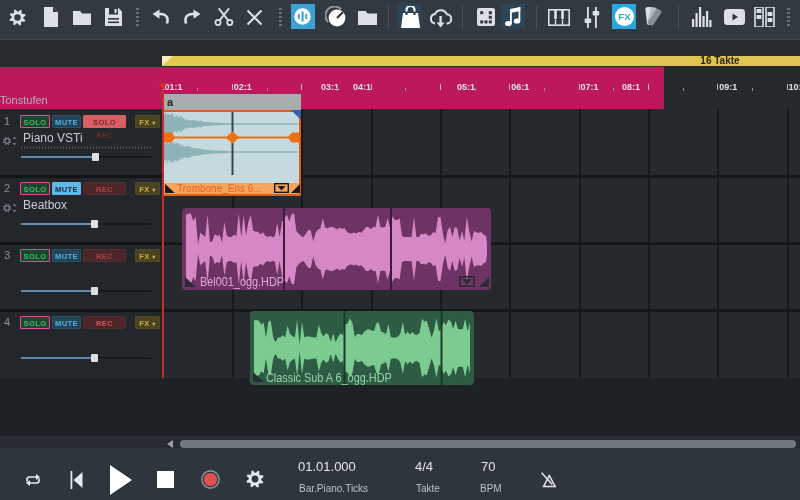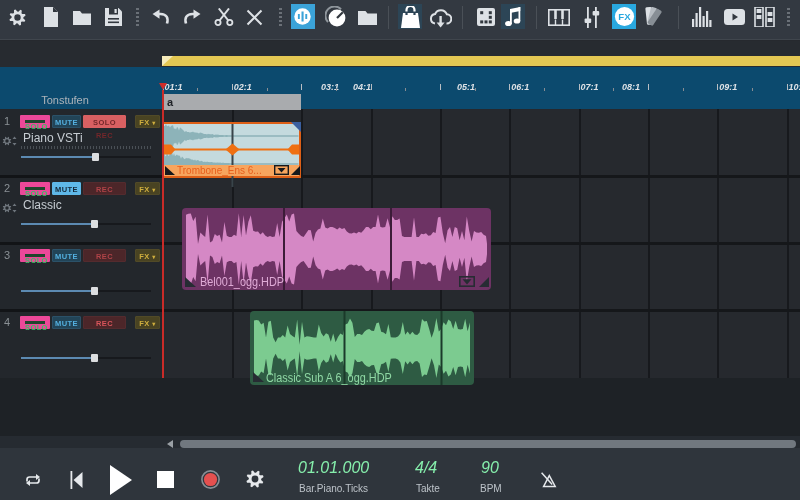--- a/index.html
+++ b/index.html
@@ -17,74 +17,74 @@
 .tbtn.cyan { background:#29a8df; }
 .tbtn.darkblue { background:#2c4556; }
 #substrip { position:absolute; left:0; top:41px; width:800px; height:26px; background:#272b30; }
 
 #ybar { position:absolute; left:162px; top:56px; width:638px; height:10px; background:#e4c853; }
 #ycorner { position:absolute; left:162px; top:56px; width:0; height:0;
   border-top:10px solid #f6ecba; border-right:11px solid transparent; }
 #ylabel { position:absolute; left:640px; top:56px; width:160px; height:10px; background:#e0c452;
   font-size:10px; font-weight:bold; color:#2a2408; text-align:center; line-height:10px; }
 
-#ruler { position:absolute; left:0; top:67px; width:800px; height:42px; background:#0c4a6e;font-style:italic; }
+#ruler { position:absolute; left:0; top:67px; width:664px; height:42px; background:#be185d; }
 .tick { position:absolute; top:17px; width:1px; height:6px; background:#b9bec3; }
 .htick { position:absolute; top:21px; width:1px; height:3px; background:#878d93; }
 .rlab { position:absolute; top:15px; font-size:9px; font-weight:bold; color:#dfe3e7; }
-#tonstufen { position:absolute; left:0px; top:94px; width:130px; text-align:center; font-size:11px; color:#aeb4ba; }
+#tonstufen { position:absolute; left:0px; top:94px; width:130px; text-align:left; font-size:11px; color:#aeb4ba; }
 
 #tracks { position:absolute; left:0; top:109px; width:800px; height:269px; background:#26292e; }
 .gline { position:absolute; top:0; width:2px; height:269px; background:#17191d; }
 .rsep { position:absolute; left:0; width:800px; height:3px; background:#15171a; }
 #lpanel { position:absolute; left:0; top:109px; width:163px; height:269px; background:#23272c; }
 .lsep { position:absolute; left:0; width:163px; height:3px; background:#121417; }
 .tnum { position:absolute; left:4px; font-size:11px; color:#8a9095; }
 .btn { position:absolute; height:13px; font-size:7.5px; font-weight:bold; text-align:center;
   line-height:13px; border-radius:1px; letter-spacing:0.4px; }
-.solo { background:#20452d; color:#3bbd66; border:5px solid #ec4899; }
+.solo { background:#20452d; color:#3bbd66; border:1px solid #ec4899; }
 .mute { background:#224457; color:#54b0e0; border:1px solid #2b5168; }
 .muteon { background:#5fb8e8; color:#14293a; border:1px solid #5fb8e8; }
 .recon { background:#d96062; color:#74272a; border:1px solid #d96062; }
 .recoff { background:#4c2629; color:#b04348; border:1px solid #542b2e; }
 .recdim { background:#4c2629; color:#d8555b; border:1px solid #542b2e; }
 .fx { background:#494322; color:#cfae3e; border:1px solid #514a27; }
 .fxa { font-size:6px; }
 .tname { position:absolute; left:23px; font-size:12px; color:#c6ccd2; }
 .tgear { position:absolute; left:2px; }
 .dots { position:absolute; left:21px; width:130px; height:3px;
   background-image:repeating-linear-gradient(90deg, #4a5056 0 1px, transparent 1px 3px); }
 .sl { position:absolute; left:21px; width:130px; height:2px; background:#17191d; }
 .slf { position:absolute; left:21px; height:2px; background:#5c8ab2; }
 .slt { position:absolute; width:7px; height:8px; background:#dcdee0; border-radius:1px; }
 
 #graybar { position:absolute; left:162px; top:94px; width:139px; height:16px; background:#a9abae;
   font-size:11px; font-weight:bold; color:#1e2126; padding-left:5px; line-height:16px; }
-#clip1 { position:absolute; left:162px; top:110px; width:139px; height:56px;
-  background:#c4dade; border:2px solid #dd5f17;margin-top:12px; }
+#clip1 { position:absolute; left:162px; top:110px; width:139px; height:86px;
+  background:#c4dade; border:2px solid #dd5f17; }
 #clip1strip { position:absolute; left:0; bottom:0; width:135px; height:11px; background:#f7a55e;
   font-size:10px; color:#e95f1d; padding-left:13px; line-height:11px; white-space:nowrap; overflow:hidden; }
 #pinkclip { position:absolute; left:182px; top:208px; width:309px; height:82px; z-index:2;
   background:#6d3364; border-radius:4px; }
 #pinktitle { position:absolute; left:18px; bottom:1px; font-size:12.5px; color:#dfaad6; transform:scaleX(0.87); transform-origin:left bottom; }
 #greenclip { position:absolute; left:250px; top:311px; width:224px; height:74px; z-index:2;
   background:#2e5b43; border-radius:4px; }
 #greentitle { position:absolute; left:16px; bottom:0px; font-size:12.5px; color:#8fd8a4; transform:scaleX(0.87); transform-origin:left bottom; }
 
 #phline { position:absolute; left:161.5px; top:90px; width:2px; height:288px; background:#c92b28; z-index:4; }
 #phtri { position:absolute; z-index:4; left:158.5px; top:83px; width:0; height:0;
   border-left:4px solid transparent; border-right:4px solid transparent; border-top:7px solid #cf2d2a; }
 
 #empty { position:absolute; left:0; top:378px; width:800px; height:58px; background:#1e2226; }
 #scroll { position:absolute; left:0; top:436px; width:800px; height:12px; background:#262b31; }
 #sarrow { position:absolute; left:167px; top:440px; width:0; height:0;
   border-top:4px solid transparent; border-bottom:4px solid transparent; border-right:6px solid #9aa0a5; }
 #sthumb { position:absolute; left:180px; top:440px; width:616px; height:8px; background:#71787f; border-radius:4px; }
 #transport { position:absolute; left:0; top:448px; width:800px; height:52px; background:#2f353c; }
-.bigtxt { position:absolute; font-size:16px; color:#86efac;font-style:italic; }
+.bigtxt { position:absolute; font-size:13px; color:#e5e5e5; }
 .smltxt { position:absolute; font-size:10px; color:#bdc3c9; }
 </style></head><body>
 <div id="app">
   <div id="toolbar">
       <svg class="ti" style="left:8px;top:8px" width="19" height="19" viewBox="0 0 19 19">
         <path d="M17.30,12.35 L16.59,13.81 L13.85,13.49 L12.98,14.26 L13.00,17.03 L11.47,17.56 L9.75,15.39 L8.60,15.33 L6.65,17.30 L5.19,16.59 L5.51,13.85 L4.74,12.98 L1.97,13.00 L1.44,11.47 L3.61,9.75 L3.67,8.60 L1.70,6.65 L2.41,5.19 L5.15,5.51 L6.02,4.74 L6.00,1.97 L7.53,1.44 L9.25,3.61 L10.40,3.67 L12.35,1.70 L13.81,2.41 L13.49,5.15 L14.26,6.02 L17.03,6.00 L17.56,7.53 L15.39,9.25 L15.33,10.40 L17.30,12.35 Z M12.70,9.50 A3.20,3.20 0 1 0 6.30,9.50 A3.20,3.20 0 1 0 12.70,9.50 Z" fill="#dde1e5" fill-rule="evenodd"></path>
       </svg>
       <svg class="ti" style="left:42px;top:7px" width="18" height="20" viewBox="0 0 18 20">
         <path d="M2,0 L11,0 L16,5 L16,20 L2,20 Z" fill="#dde1e5"></path>
         <path d="M11,0 L11,5 L16,5 Z" fill="#31373e"></path>
@@ -238,20 +238,21 @@
       <div class="tick" style="left:647.9px"></div>
       <div class="rlab" style="left:622px">08:1</div>
       <div class="htick" style="left:682.6px"></div>
       <div class="tick" style="left:717.3px"></div>
       <div class="rlab" style="left:719.3px">09:1</div>
       <div class="htick" style="left:752.0px"></div>
       <div class="tick" style="left:786.6px"></div>
       <div class="rlab" style="left:788.6px">10:1</div>
     </div>
   <div id="ybar"></div>
+    <div id="ylabel">16 Takte</div>
     <div id="ycorner"></div>
   <div id="tonstufen">Tonstufen</div>
   <div id="tracks">
       <div class="gline" style="left:231.8px"></div>
       <div class="gline" style="left:301.2px"></div>
       <div class="gline" style="left:370.5px"></div>
       <div class="gline" style="left:439.9px"></div>
       <div class="gline" style="left:509.2px"></div>
       <div class="gline" style="left:578.6px"></div>
       <div class="gline" style="left:647.9px"></div>
@@ -278,21 +279,21 @@
     </svg>
     <div class="dots" style="top:146px"></div>
     <div class="sl" style="top:156px"></div>
     <div class="slf" style="top:156px;width:71px"></div>
     <div class="slt" style="top:153px;left:92px"></div>
     <div class="tnum" style="top:182px">2</div>
     <div class="btn solo" style="top:182px;left:20px;width:30px">SOLO</div>
     <div class="btn muteon" style="top:182px;left:52px;width:29px">MUTE</div>
     <div class="btn recoff" style="top:182px;left:83px;width:43px">REC</div>
     <div class="btn fx" style="top:182px;left:135px;width:25px">FX <span class="fxa">▾</span></div>
-    <div class="tname" style="top:198px">Classic</div>
+    <div class="tname" style="top:198px">Beatbox</div>
     <svg class="tgear" style="top:202px" width="16" height="12" viewBox="0 0 16 12">
 <path d="M9.20,7.30 L8.87,8.10 L7.39,7.98 L6.95,8.41 L7.05,9.89 L6.25,10.22 L5.29,9.09 L4.68,9.08 L3.70,10.20 L2.90,9.87 L3.02,8.39 L2.59,7.95 L1.11,8.05 L0.78,7.25 L1.91,6.29 L1.92,5.68 L0.80,4.70 L1.13,3.90 L2.61,4.02 L3.05,3.59 L2.95,2.11 L3.75,1.78 L4.71,2.91 L5.32,2.92 L6.30,1.80 L7.10,2.13 L6.98,3.61 L7.41,4.05 L8.89,3.95 L9.22,4.75 L8.09,5.71 L8.08,6.32 L9.20,7.30 Z M6.70,6.00 A1.70,1.70 0 1 0 3.30,6.00 A1.70,1.70 0 1 0 6.70,6.00 Z" fill="#6e757c" fill-rule="evenodd"></path>
 <path d="M12.5,1.5 L14.5,4 L10.5,4 Z M12.5,10.5 L10.5,8 L14.5,8 Z" fill="#6e757c"></path>
     </svg>
     <div class="sl" style="top:223px"></div>
     <div class="slf" style="top:223px;width:70px"></div>
     <div class="slt" style="top:220px;left:91px"></div>
     <div class="tnum" style="top:249px">3</div>
     <div class="btn solo" style="top:249px;left:20px;width:30px">SOLO</div>
     <div class="btn mute" style="top:249px;left:52px;width:29px">MUTE</div>
@@ -402,16 +403,16 @@
         <path d="M18.27,13.02 L17.52,14.57 L14.57,14.19 L13.66,15.00 L13.71,17.98 L12.08,18.55 L10.26,16.19 L9.05,16.13 L6.98,18.27 L5.43,17.52 L5.81,14.57 L5.00,13.66 L2.02,13.71 L1.45,12.08 L3.81,10.26 L3.87,9.05 L1.73,6.98 L2.48,5.43 L5.43,5.81 L6.34,5.00 L6.29,2.02 L7.92,1.45 L9.74,3.81 L10.95,3.87 L13.02,1.73 L14.57,2.48 L14.19,5.43 L15.00,6.34 L17.98,6.29 L18.55,7.92 L16.19,9.74 L16.13,10.95 L18.27,13.02 Z M13.40,10.00 A3.40,3.40 0 1 0 6.60,10.00 A3.40,3.40 0 1 0 13.40,10.00 Z" fill="#e6e9ec" fill-rule="evenodd"></path>
       </svg>
       <svg class="ti" style="left:539px;top:24px" width="18" height="16" viewBox="0 0 18 16">
         <path d="M10.3,3.6 L16.2,14.4 L4.6,14.4 Z" stroke="#e6e9ec" stroke-width="1.5" fill="none"></path>
         <path d="M13.2,12.6 L2.6,0.8" stroke="#e6e9ec" stroke-width="1.5"></path>
       </svg>
     <div class="bigtxt" style="left:298px;top:11px;">01.01.000</div>
     <div class="smltxt" style="left:299px;top:35px;">Bar.Piano.Ticks</div>
     <div class="bigtxt" style="left:415px;top:11px;">4/4</div>
     <div class="smltxt" style="left:416px;top:35px;">Takte</div>
-    <div class="bigtxt" style="left:481px;top:11px;">90</div>
+    <div class="bigtxt" style="left:481px;top:11px;">70</div>
     <div class="smltxt" style="left:480px;top:35px;">BPM</div>
   </div>
 </div>
 
 </body></html>

